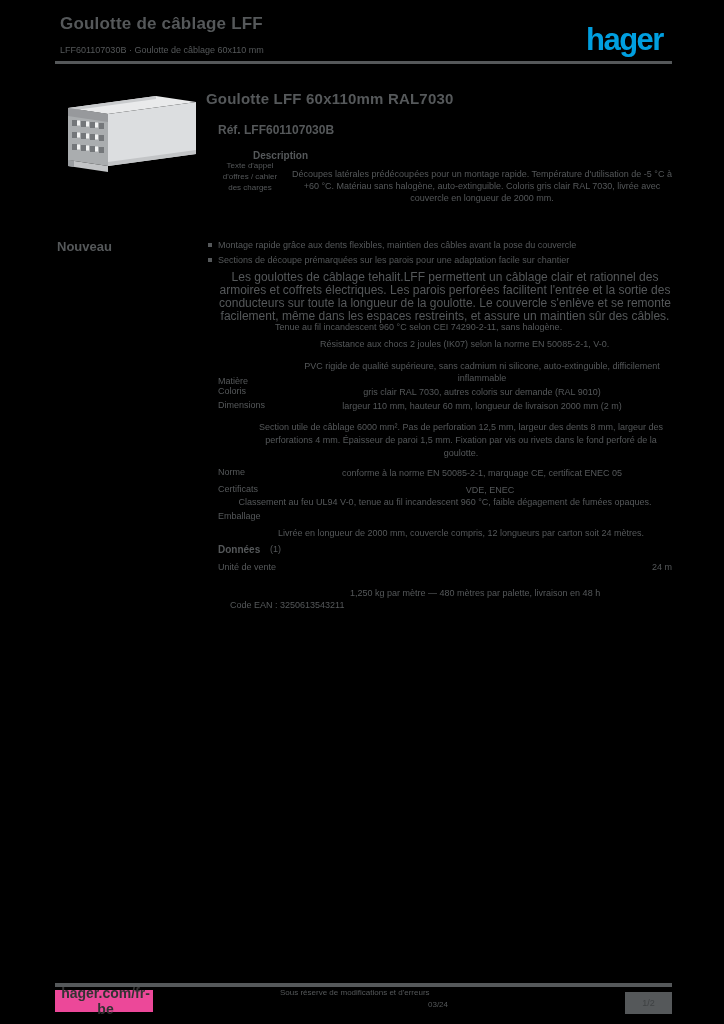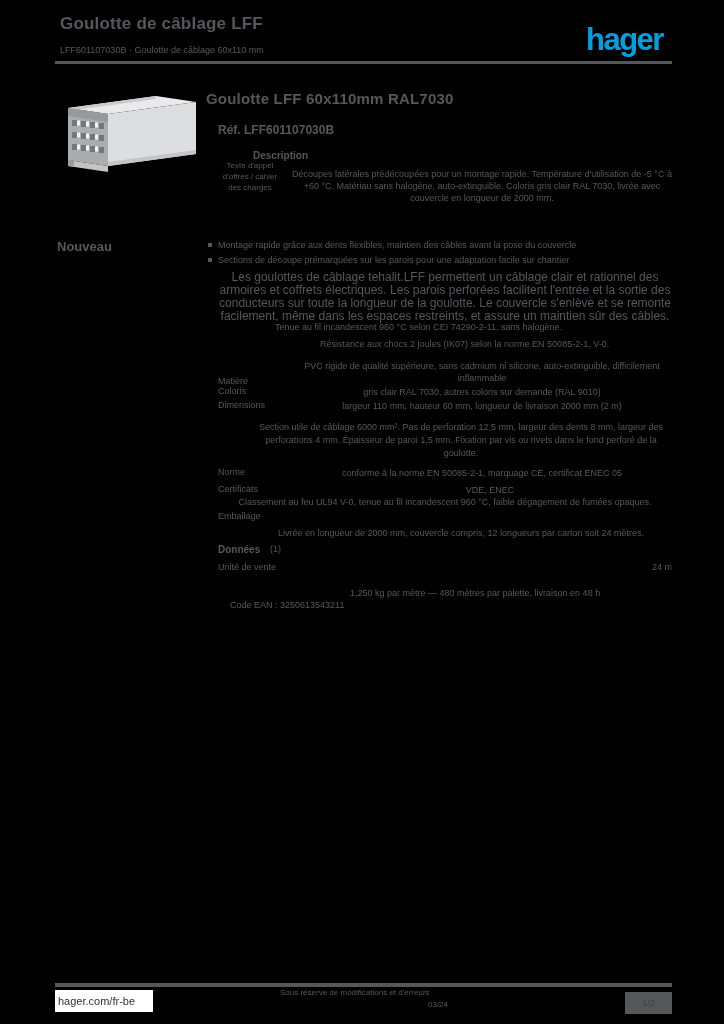--- a/index.html
+++ b/index.html
@@ -35,22 +35,22 @@
   .pack-label{left:218px;top:511px;font-size:9px;}
   .pack-value{left:250px;top:528px;width:422px;font-size:9px;}
   .misc-label{left:218px;top:544px;font-size:10px;font-weight:bold;}
   .misc-marker{left:270px;top:544px;font-size:9px;}
   .sales-row{left:218px;top:562px;width:454px;font-size:9px;display:flex;justify-content:space-between;}
   .weight-label{left:218px;top:574px;width:85px;font-size:9px;line-height:12px;}
   .weight-value{left:350px;top:588px;font-size:9px;}
   .ean{left:230px;top:600px;font-size:9px;}
   
   .ftr-rule{left:55px;top:983px;width:617px;height:4px;background:#55585a;}
-  .ftr-link{left:55px;top:990px;width:95px;height:22px;background:#ffffff;color:#333;
-            font-size:11px;font-weight:normal;display:flex;align-items:center;padding-left:3px;}
+  .ftr-link{left:55px;top:990px;width:95px;height:22px;background:#ec4899;color:#333;
+            font-size:14px;font-weight:bold;display:flex;align-items:center;padding-left:3px;}
   .ftr-disclaimer{left:280px;top:988px;font-size:8px;}
   .ftr-date{left:428px;top:1000px;font-size:8px;}
   .ftr-pagebox{left:625px;top:992px;width:47px;height:22px;background:#55585a;color:#3e4143;
                font-size:9px;display:flex;align-items:center;justify-content:center;}
 </style>
 </head>
 <body>
 
 <div class="page">
 

